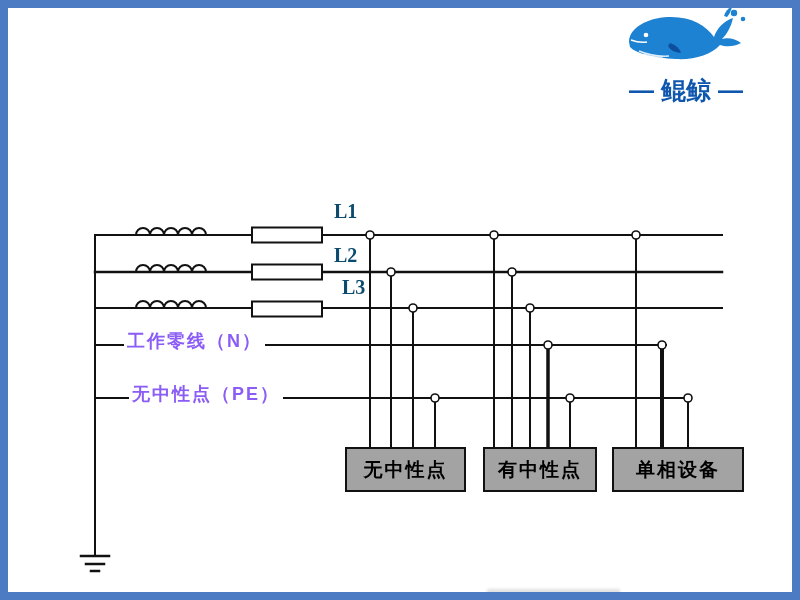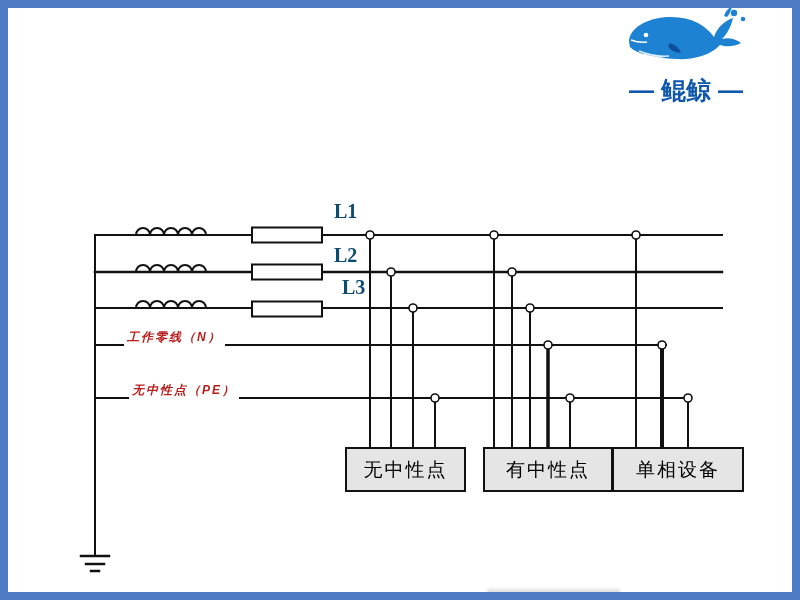--- a/index.html
+++ b/index.html
@@ -11,27 +11,27 @@
     position:absolute;inset:0;border:8px solid #4c7bc4;
     pointer-events:none;z-index:6;
   }
   svg.diagram{position:absolute;left:0;top:0;z-index:1;}
   .abs{position:absolute;}
   .phase-lbl{
     font-family:"Liberation Serif",serif;font-weight:bold;
     font-size:20px;color:#0c4a6e;z-index:2;
   }
   .wire-lbl{
-    font-weight:bold;font-size:12px;color:#b91c1c;background:#ffffff;
-    padding:0 3px;letter-spacing:2px;z-index:2;font-style:italic;
+    font-weight:bold;font-size:18px;color:#8b5cf6;background:#ffffff;
+    padding:0 3px;letter-spacing:2px;z-index:2;
   }
   .eq-box{
     position:absolute;top:447px;height:45px;border:2px solid #111;
-    background:#e5e5e5;display:flex;align-items:center;justify-content:center;
-    font-size:19px;font-weight:normal;color:#000;letter-spacing:2px;
+    background:#a3a3a3;display:flex;align-items:center;justify-content:center;
+    font-size:19px;font-weight:bold;color:#000;letter-spacing:2px;
     box-sizing:border-box;z-index:3;
   }
   .logo{
     position:absolute;top:6px;right:26px;width:176px;text-align:center;
     color:#0f57ad;z-index:4;
   }
   .logo-cn{
     display:flex;align-items:center;justify-content:center;gap:7px;
     font-size:25px;font-weight:bold;margin-top:2px;
   }
@@ -112,21 +112,21 @@
   <div class="abs phase-lbl" style="left:334px;top:200px;">L1</div>
   <div class="abs phase-lbl" style="left:334px;top:244px;">L2</div>
   <div class="abs phase-lbl" style="left:342px;top:276px;">L3</div>
 
   <div class="abs wire-lbl" style="left:124px;top:329px;">工作零线（N）</div>
   <div class="abs wire-lbl" style="left:129px;top:382px;">无中性点（PE）</div>
 
   <div class="eq-box" style="left:345px;width:121px;">
     <span>无中性点</span>
   </div>
-  <div class="eq-box" style="left:483px;width:130px;">
+  <div class="eq-box" style="left:483px;width:114px;">
     <span>有中性点</span>
   </div>
   <div class="eq-box" style="left:612px;width:132px;">
     <span>单相设备</span>
   </div>
 
   <div class="logo">
     <svg width="132" height="62" viewBox="0 0 132 62">
 
       <circle cx="114" cy="7" r="3.2" fill="#1e82d2"></circle>

